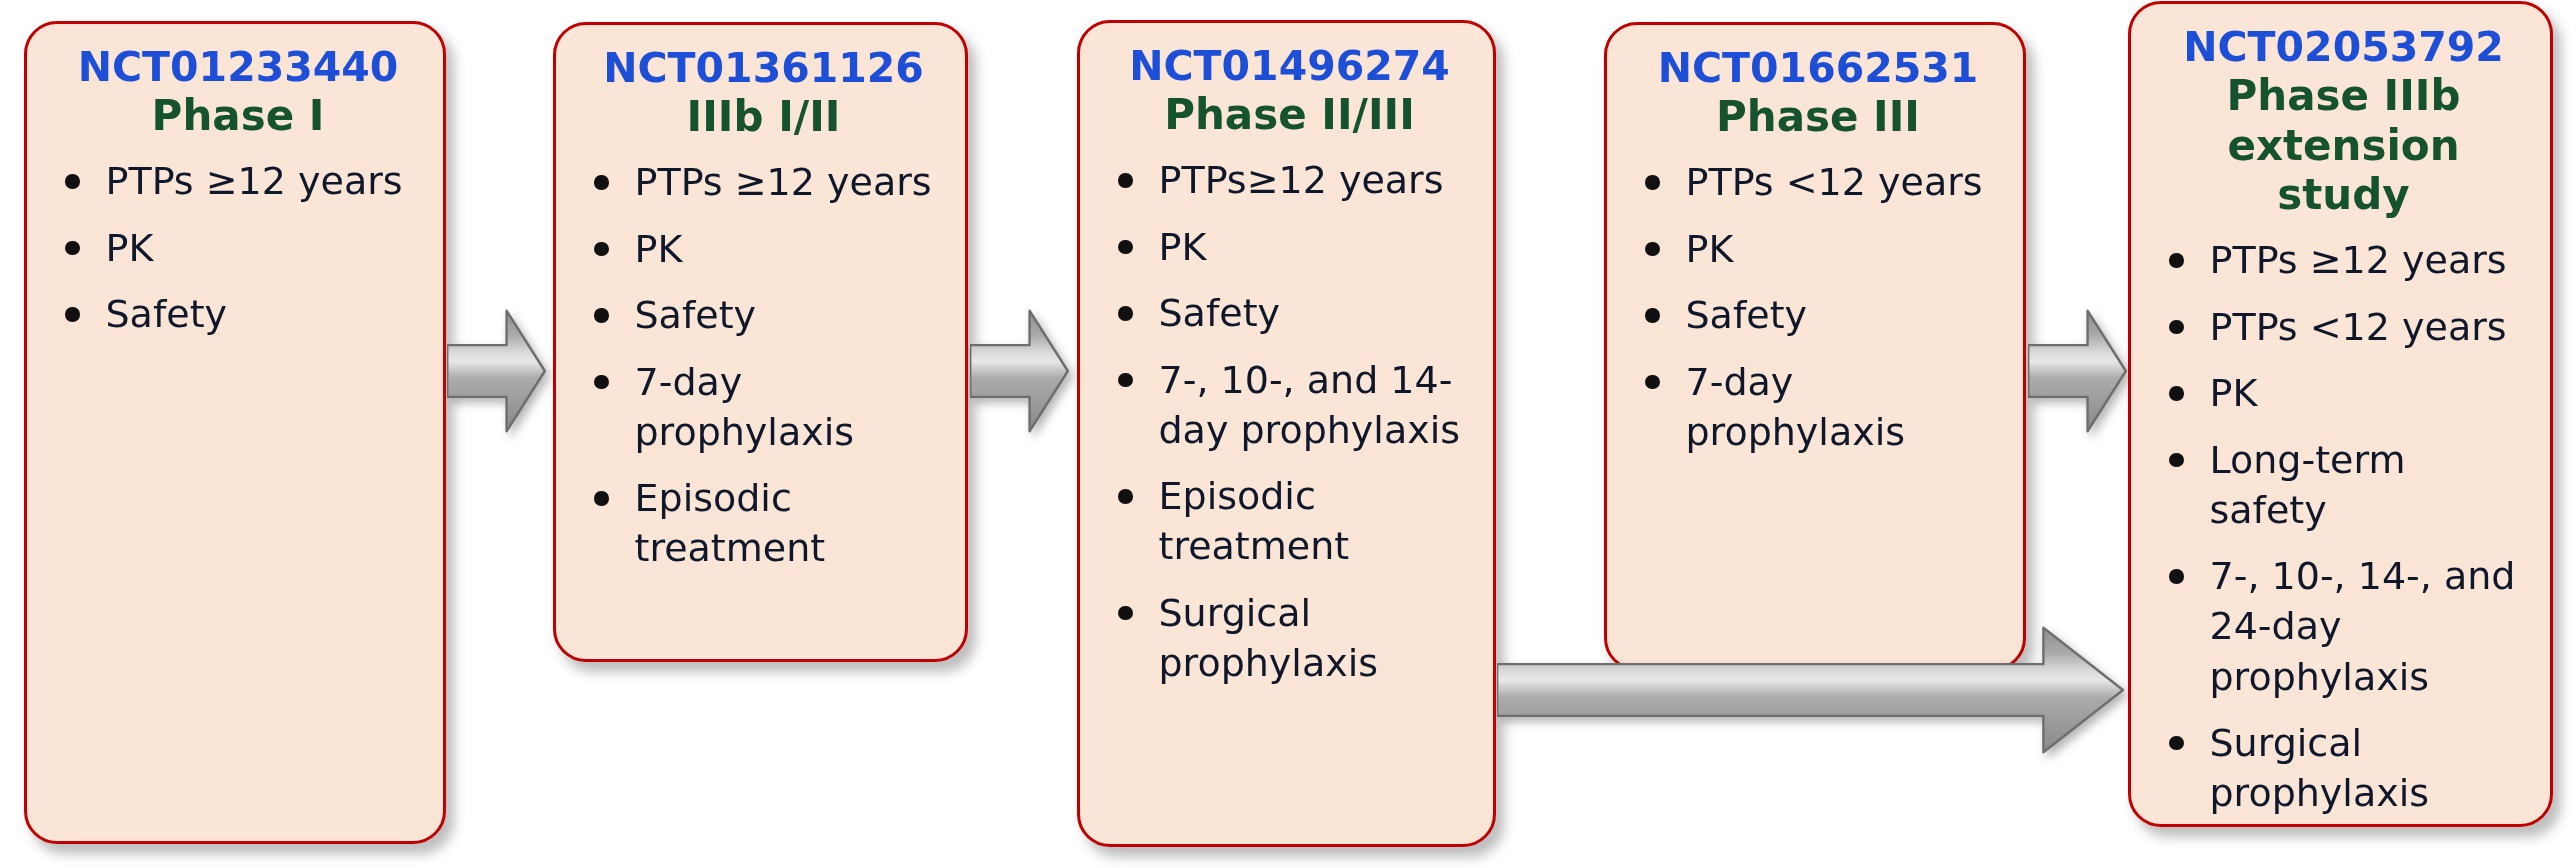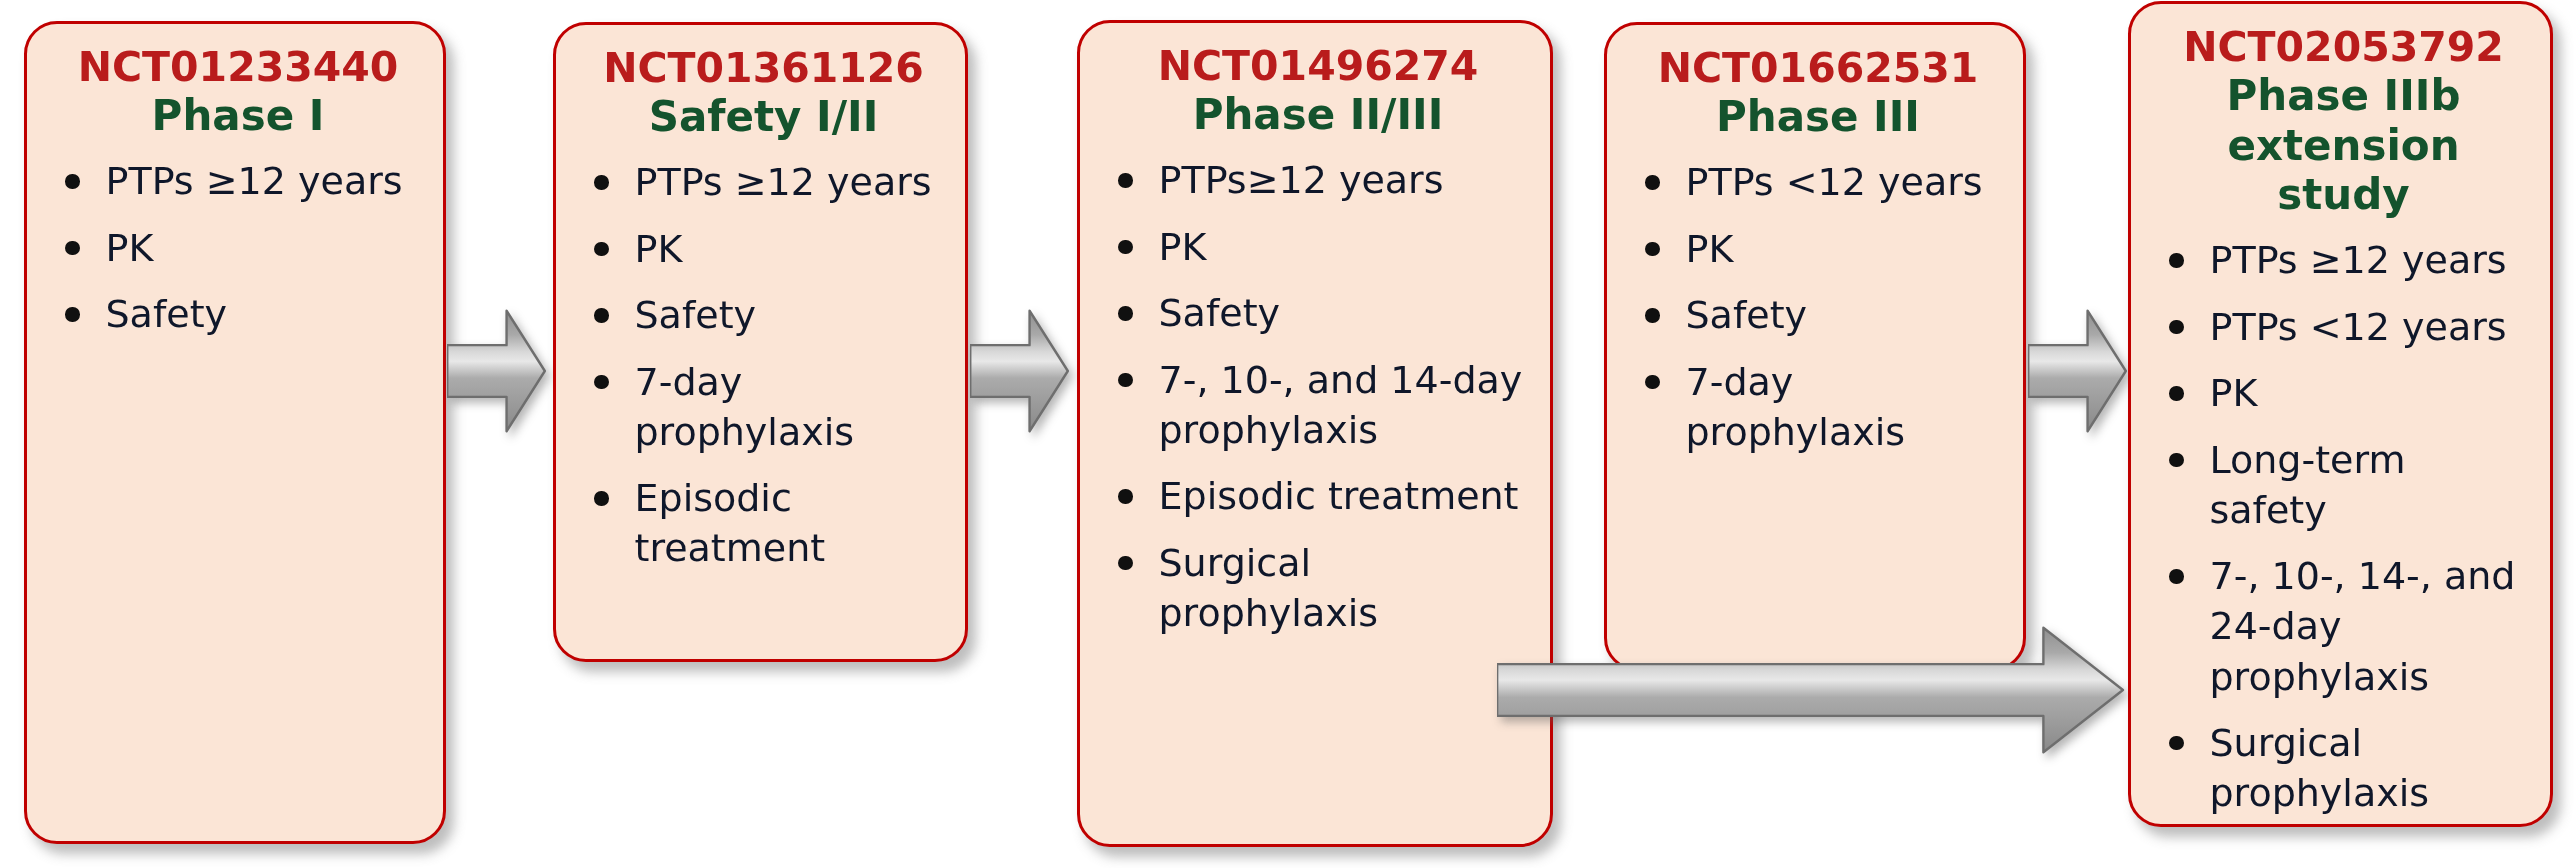--- a/index.html
+++ b/index.html
@@ -15,21 +15,21 @@
     position: absolute;
     box-sizing: border-box;
     background: #fbe5d6;
     border: 3.8px solid #c00000;
     border-radius: 33px;
     box-shadow: 7.7px 9.6px 11.5px rgba(110,110,110,0.45);
     padding: 19px 17px 19px 23px;
   }
   .box-head { text-align: center; }
   .nct-id {
-    color: #b91c1c;
+    color: #1d4ed8;
     font-weight: bold;
     font-size: 41px;
     line-height: 1.18;
   }
   .phase-title {
     color: #14532d;
     font-weight: bold;
     font-size: 42px;
     line-height: 1.18;
   }
@@ -91,21 +91,21 @@
           <stop offset="1" stop-color="#898989"></stop>
         </linearGradient>
       </defs>
       <polygon points="0,42 62,42 62,6 102,69 62,132 62,96 0,96" fill="url(#grad1)" stroke="#6e6e6e" stroke-width="2.5" stroke-linejoin="round"></polygon>
     </svg>
   </div>
 
   <div class="trial-box" style="left:553px; top:22px; width:415px; height:640px;">
     <div class="box-head">
       <div class="nct-id">NCT01361126</div>
-      <div class="phase-title">Safety I/II</div>
+      <div class="phase-title">IIIb I/II</div>
     </div>
     <ul class="bullet-list">
       <li>PTPs ≥12 years</li>
       <li>PK</li>
       <li>Safety</li>
       <li>7-day prophylaxis</li>
       <li>Episodic treatment</li>
     </ul>
   </div>
 
@@ -118,21 +118,21 @@
           <stop offset="0.34" stop-color="#d8d8d8"></stop>
           <stop offset="0.42" stop-color="#e8e8e8"></stop>
           <stop offset="0.56" stop-color="#ababab"></stop>
           <stop offset="1" stop-color="#898989"></stop>
         </linearGradient>
       </defs>
       <polygon points="0,42 62,42 62,6 102,69 62,132 62,96 0,96" fill="url(#grad2)" stroke="#6e6e6e" stroke-width="2.5" stroke-linejoin="round"></polygon>
     </svg>
   </div>
 
-  <div class="trial-box" style="left:1077px; top:20px; width:476px; height:827px;">
+  <div class="trial-box" style="left:1077px; top:20px; width:419px; height:827px;">
     <div class="box-head">
       <div class="nct-id">NCT01496274</div>
       <div class="phase-title">Phase II/III</div>
     </div>
     <ul class="bullet-list">
       <li>PTPs≥12 years</li>
       <li>PK</li>
       <li>Safety</li>
       <li>7-, 10-, and 14-day prophylaxis</li>
       <li>Episodic treatment</li>

